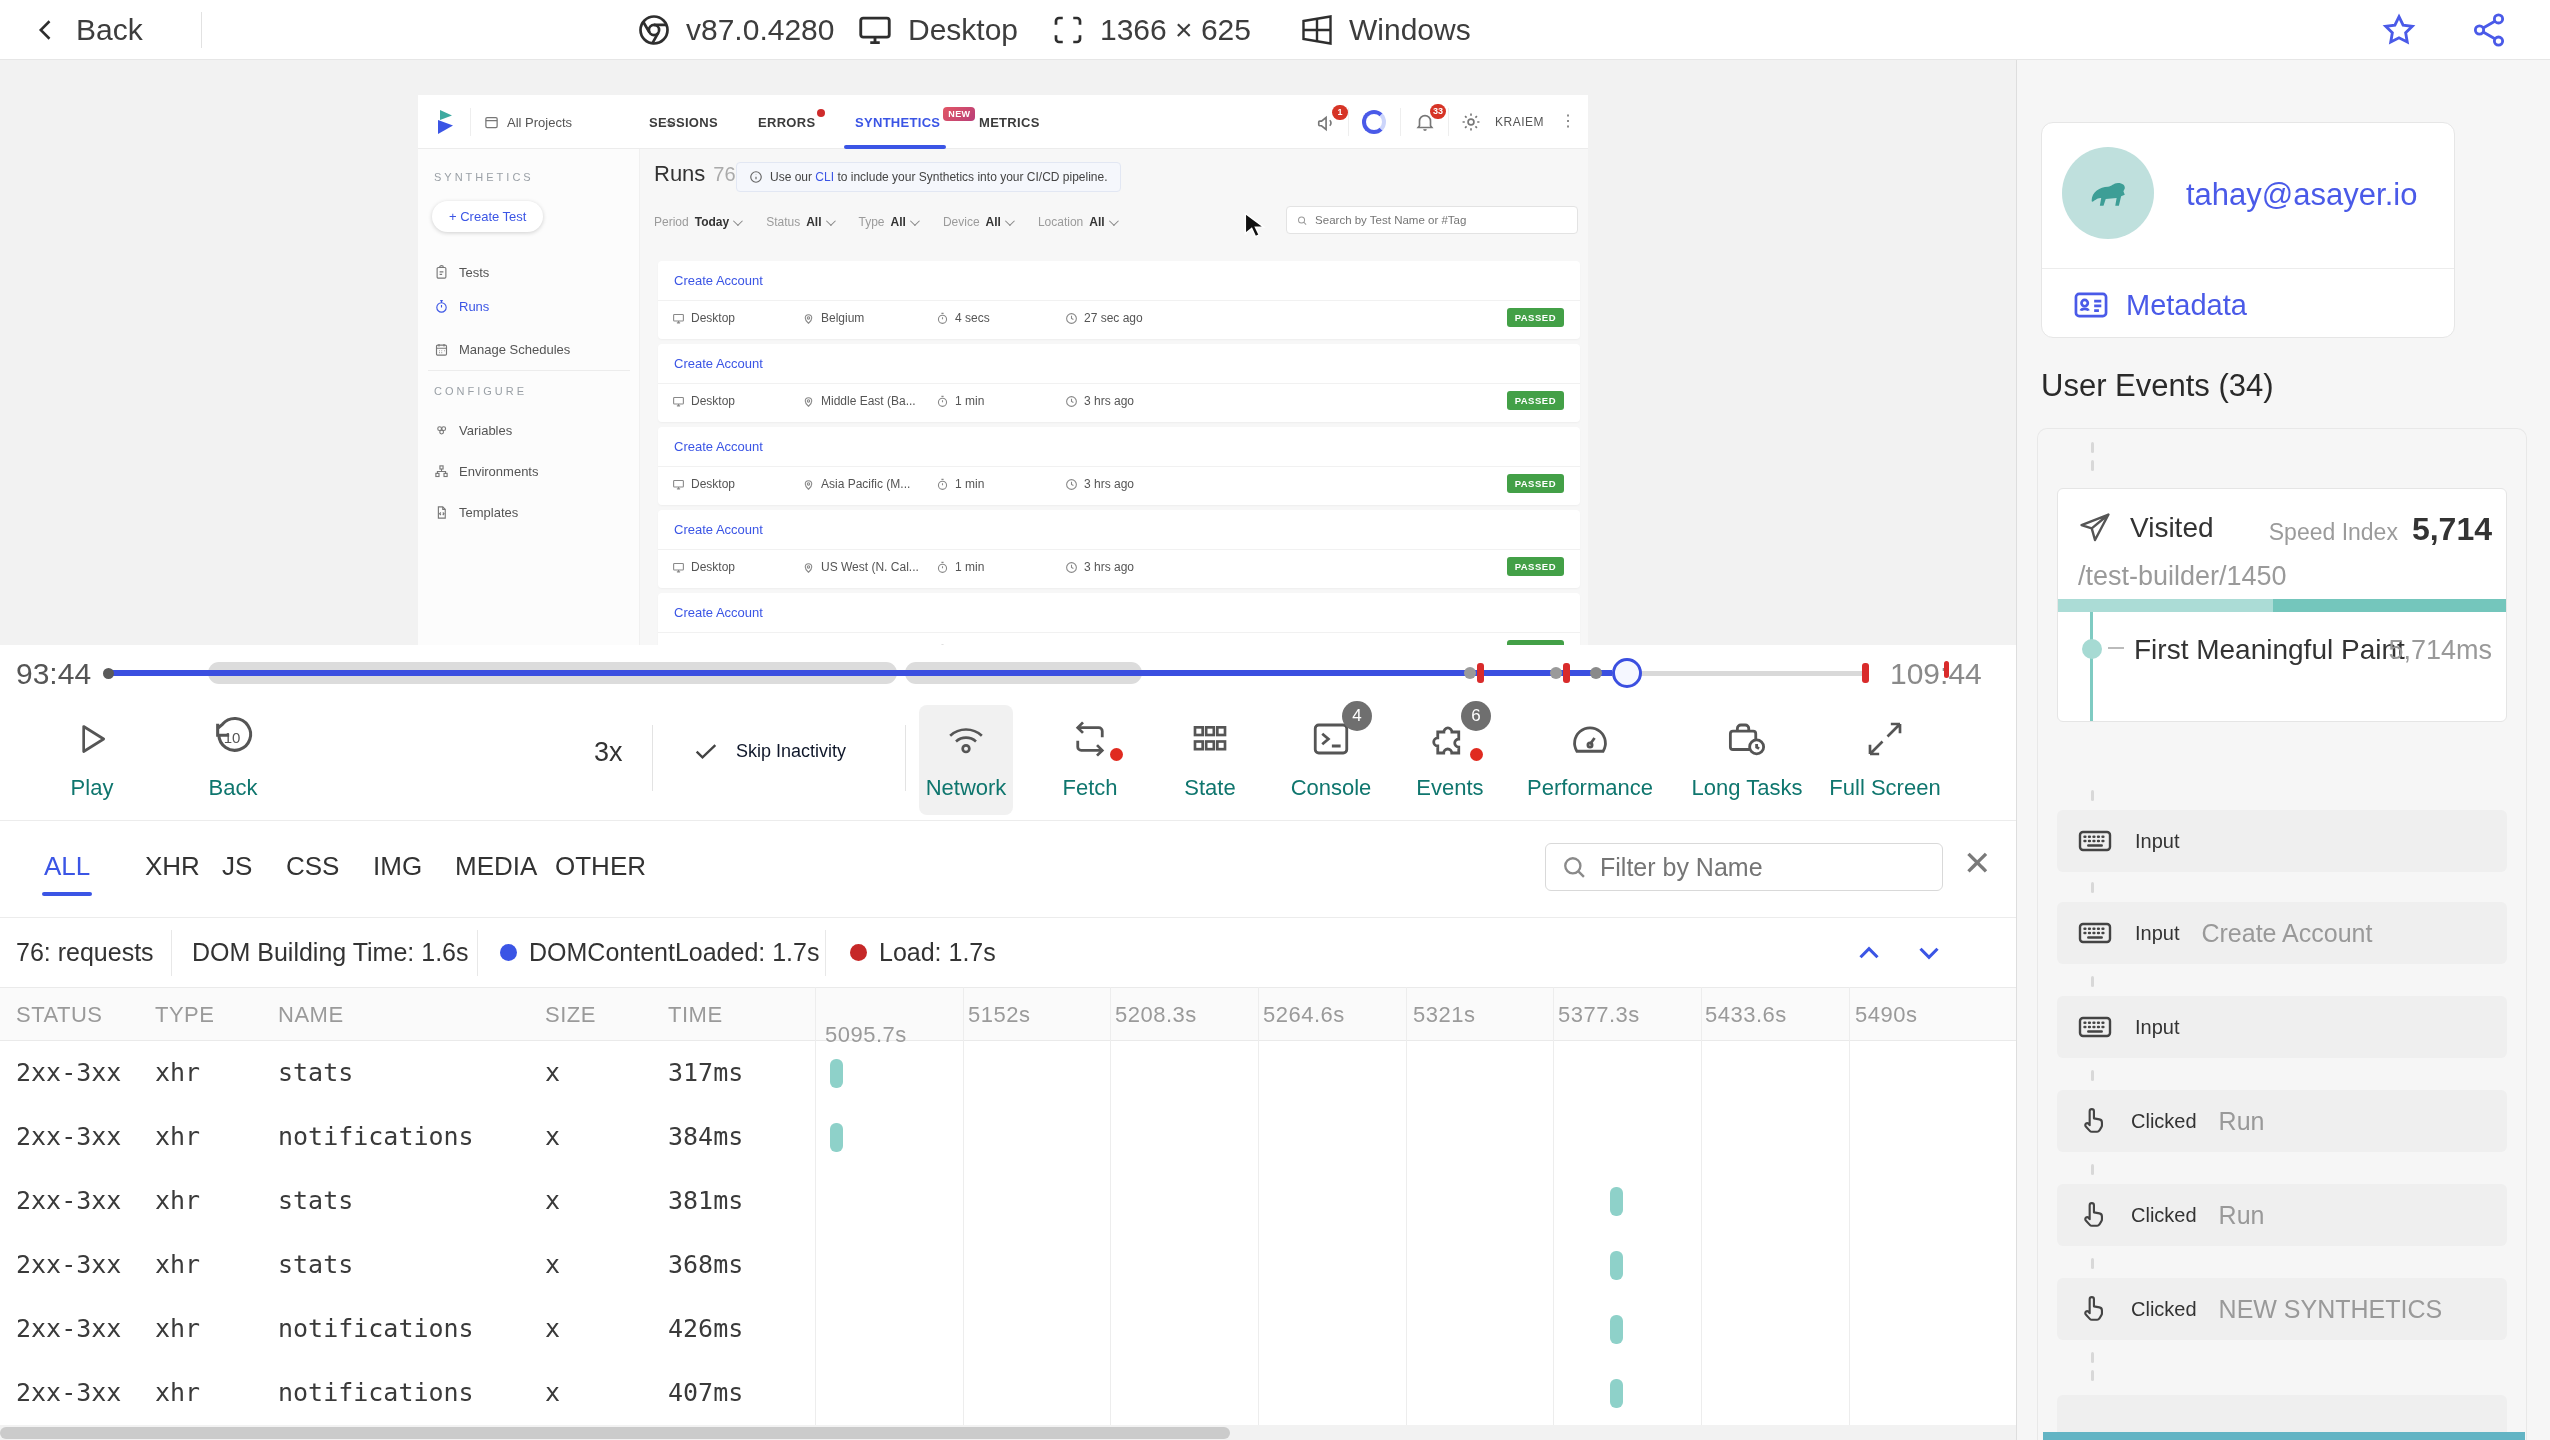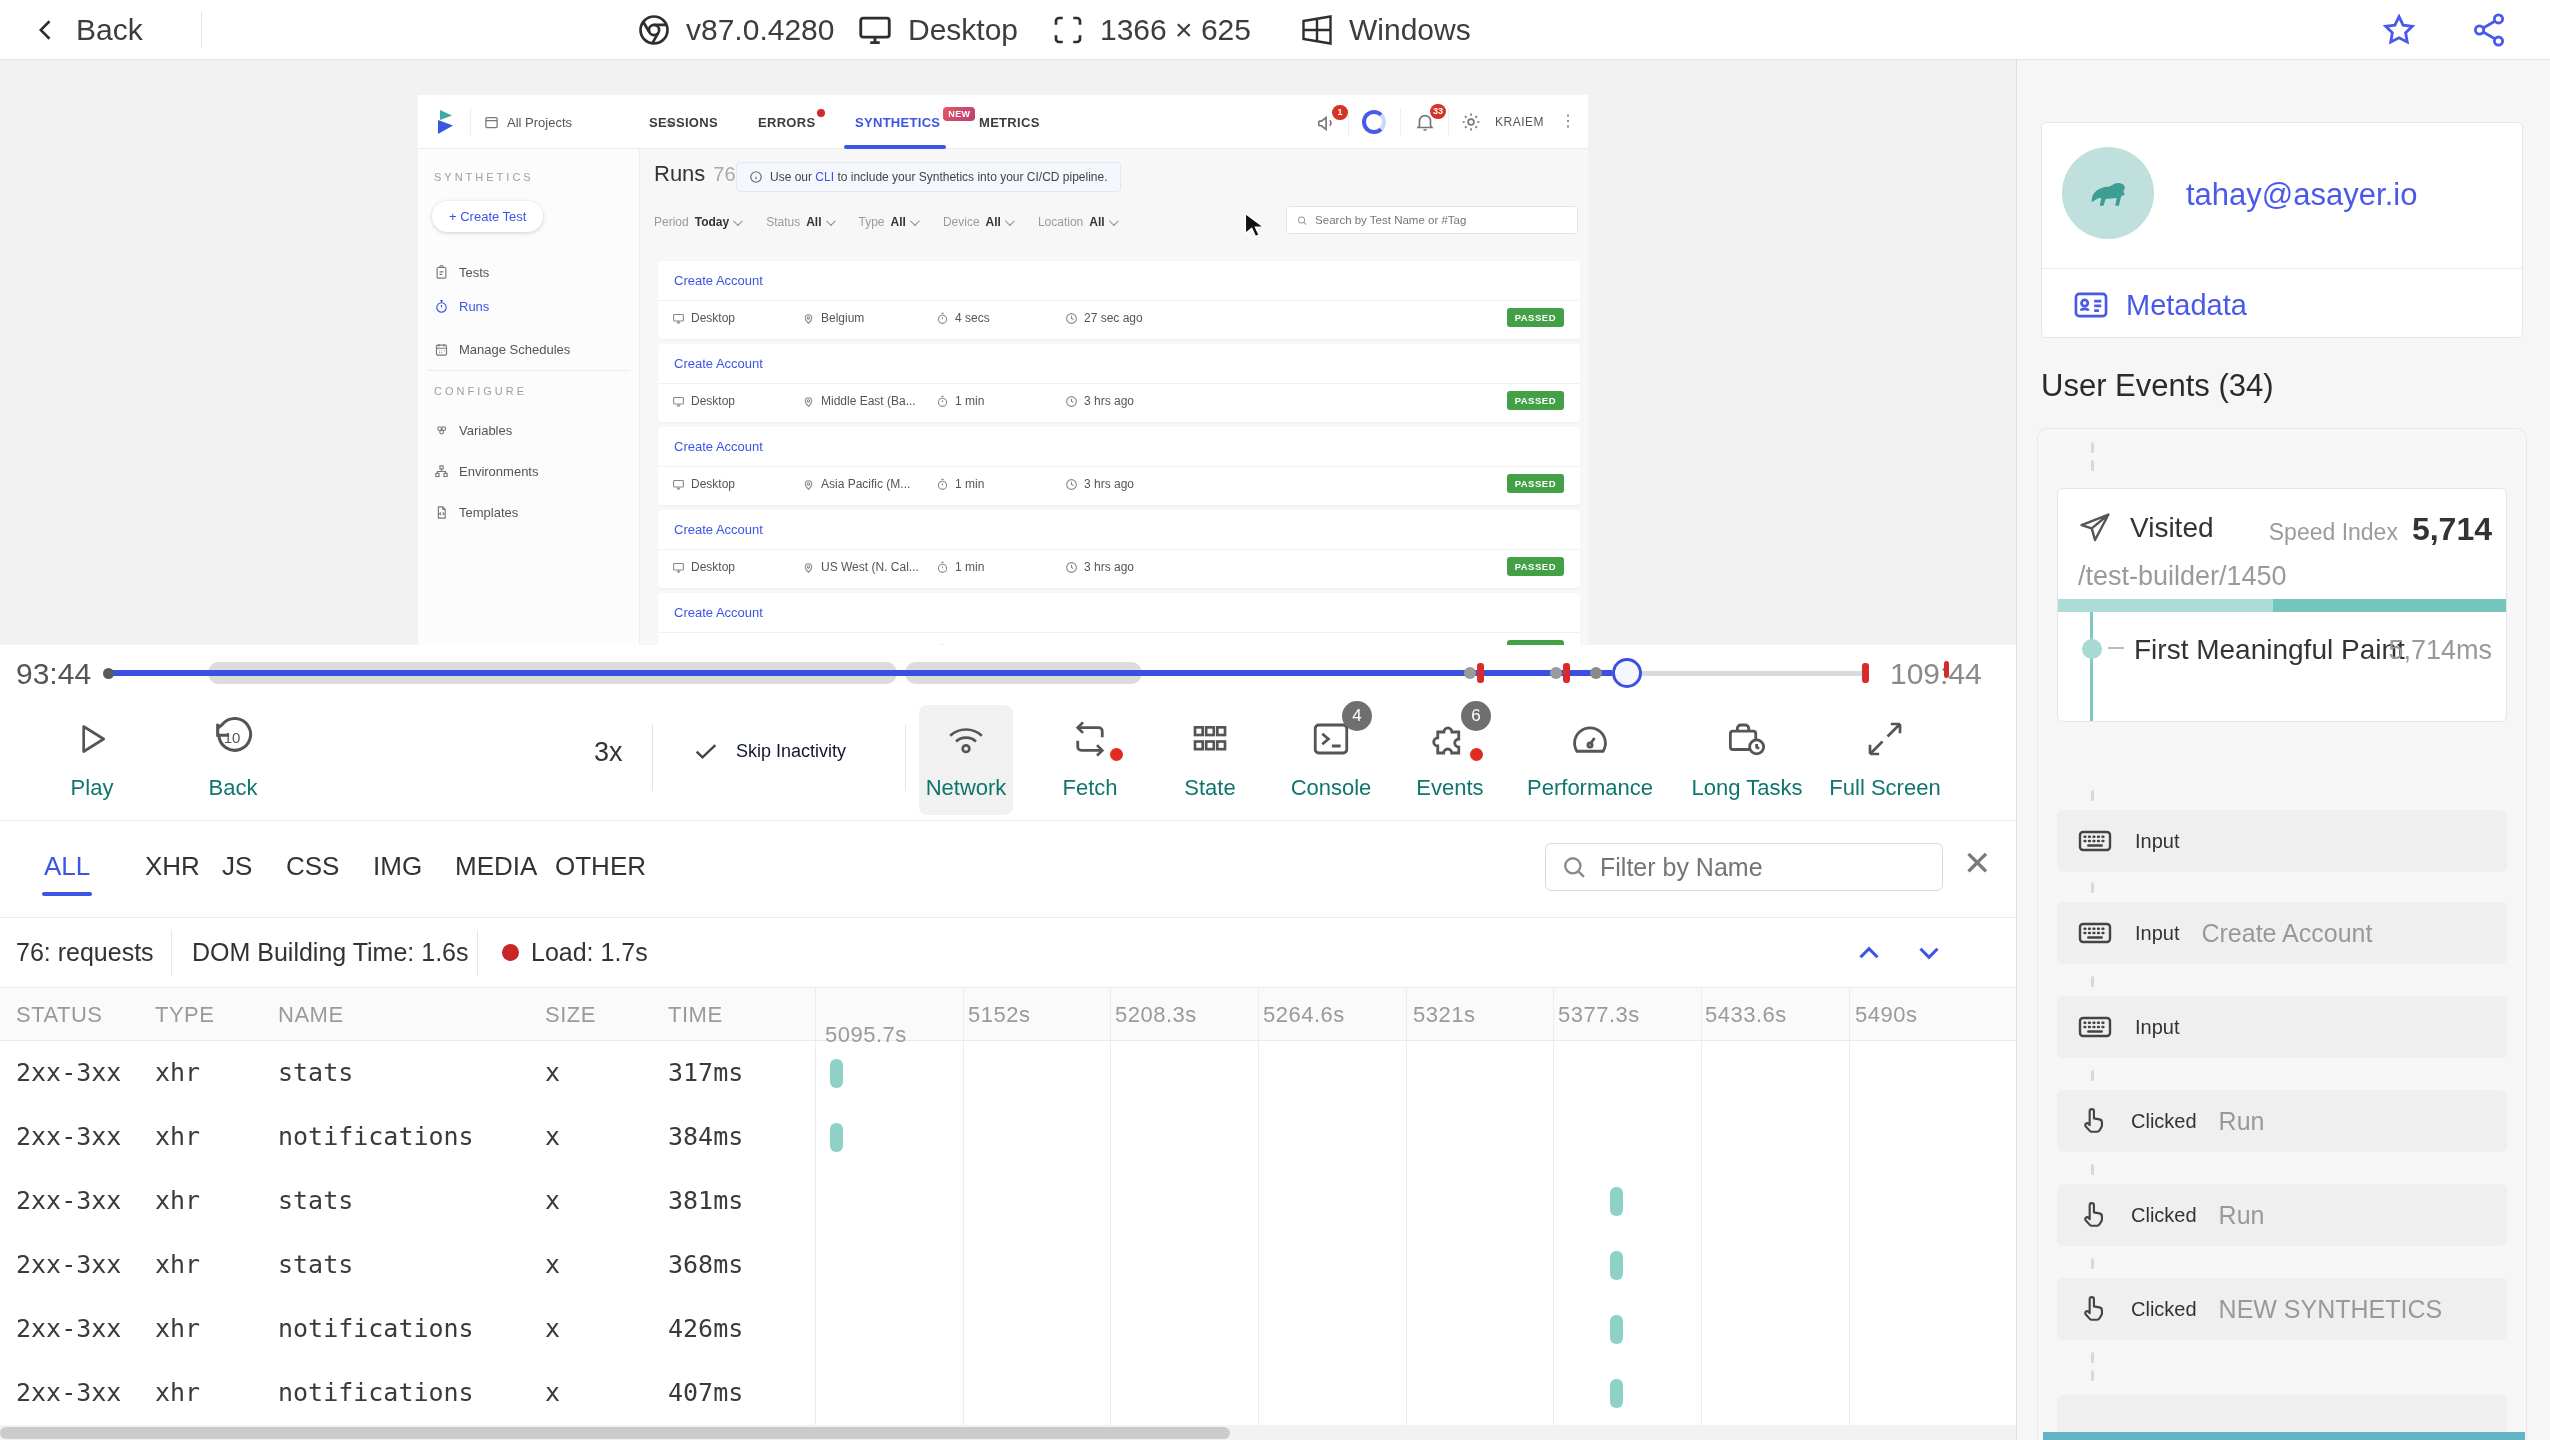--- a/index.html
+++ b/index.html
@@ -122,22 +122,22 @@
   .net-row { position:absolute; left:0; width:2016px; height:64px; font-family:"DejaVu Sans Mono", monospace;
              font-size:25px; color:#3a3a3a; }
   .rcell { position:absolute; top:17px; }
   .wbar { position:absolute; top:18px; width:13px; height:29px; border-radius:6px; background:#8ed1c9; }
   .hscroll { position:absolute; left:0; top:604px; width:2016px; height:16px; background:#f2f2f2; }
   .hthumb { position:absolute; left:0; top:2px; width:1230px; height:12px; background:#cbcbcb; border-radius:6px; }
 
   
   .rsb { position:absolute; left:2016px; top:60px; width:534px; height:1380px; background:#f6f6f6;
          border-left:1px solid #dedede; }
-  .user-card { position:absolute; left:24px; top:62px; width:482px; height:216px; background:#fff;
-               border:1px solid #e6e6e6; border-radius:5px; }
+  .user-card { position:absolute; left:24px; top:62px; width:414px; height:216px; background:#fff;
+               border:1px solid #e6e6e6; border-radius:12px; }
   .avatar { position:absolute; left:20px; top:24px; width:92px; height:92px; border-radius:50%;
             background:#bfe0dd; display:flex; align-items:center; justify-content:center; }
   .user-email { position:absolute; left:144px; top:54px; font-size:31px; color:#4a5ae8; }
   .uc-div { position:absolute; left:0; top:145px; width:100%; height:1px; background:#ececec; }
   .meta-row { position:absolute; left:30px; top:163px; display:flex; align-items:center; gap:16px;
               color:#4a5ae8; font-size:29px; }
   .ue-title { position:absolute; left:24px; top:308px; font-size:31px; color:#2a2a2a; }
   .ev-container { position:absolute; left:20px; top:368px; width:490px; height:1012px;
                   border:1px solid #e8e8e8; border-bottom:none; border-radius:10px 10px 0 0; }
   .conn-dash { position:absolute; left:74px; width:3px; height:11px; background:#d8d8d8; border-radius:2px; }
@@ -716,20 +716,24 @@
           <path d="M16 16l4.5 4.5"></path>
         </svg>
       </span>
     <input type="text" placeholder="Filter by Name" style="">
   </div>
   <div class="net-x">✕</div>
 
   <div class="summary">
     <div class="sum-item" style="width:172px; padding-left:16px;">76: requests</div>
     <div class="sum-item" style="width:306px; padding-left:20px;">DOM Building Time: 1.6s</div>
+    <div class="sum-item" style="width:348px; padding-left:22px;">
+      <span class="sdot" style="background:#3b55e5;"></span>
+      <span>DOMContentLoaded: 1.7s</span>
+    </div>
     <div class="sum-item" style="width:300px; padding-left:24px; border-right:none;">
       <span class="sdot" style="background:#c62828;"></span>
       <span>Load: 1.7s</span>
     </div>
     <span class="sum-chev" style="left:1852px;">
         <svg width="34" height="34" viewBox="0 0 24 24" fill="none" stroke="#3b55e5" stroke-width="2.2">
           <path d="M6 15l6-6 6 6"></path>
         </svg>
       </span>
     <span class="sum-chev" style="left:1912px;">

